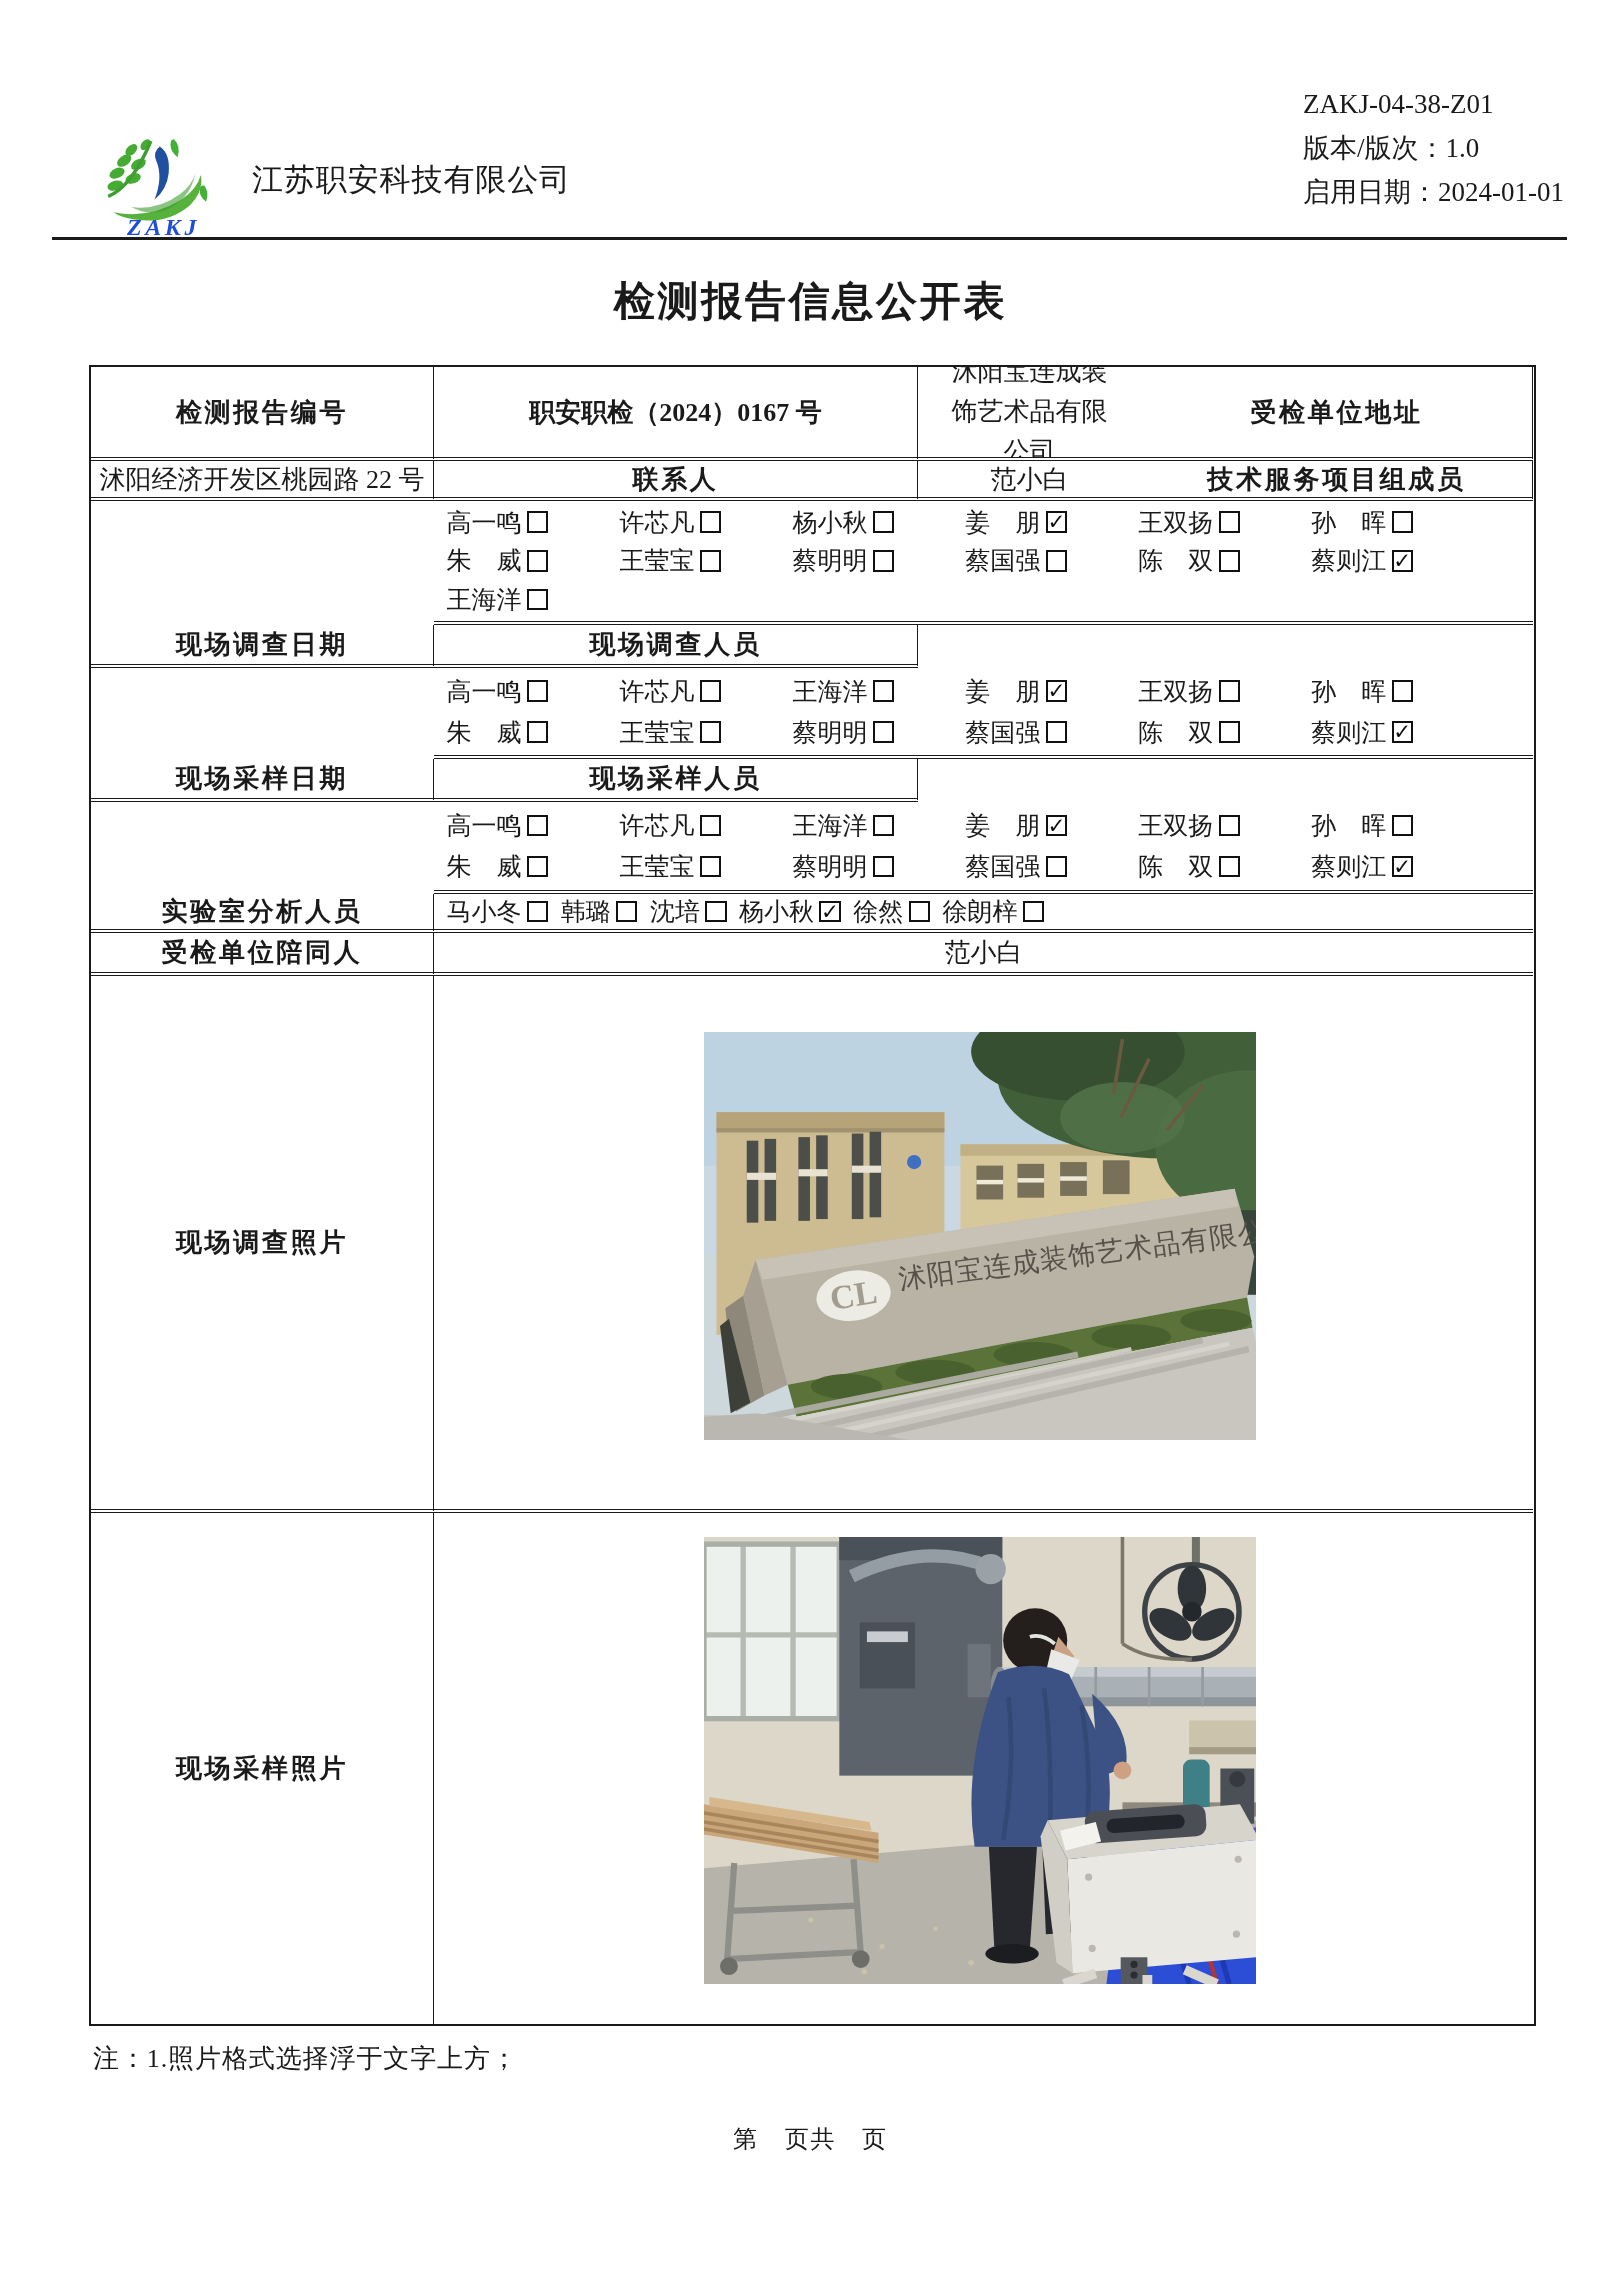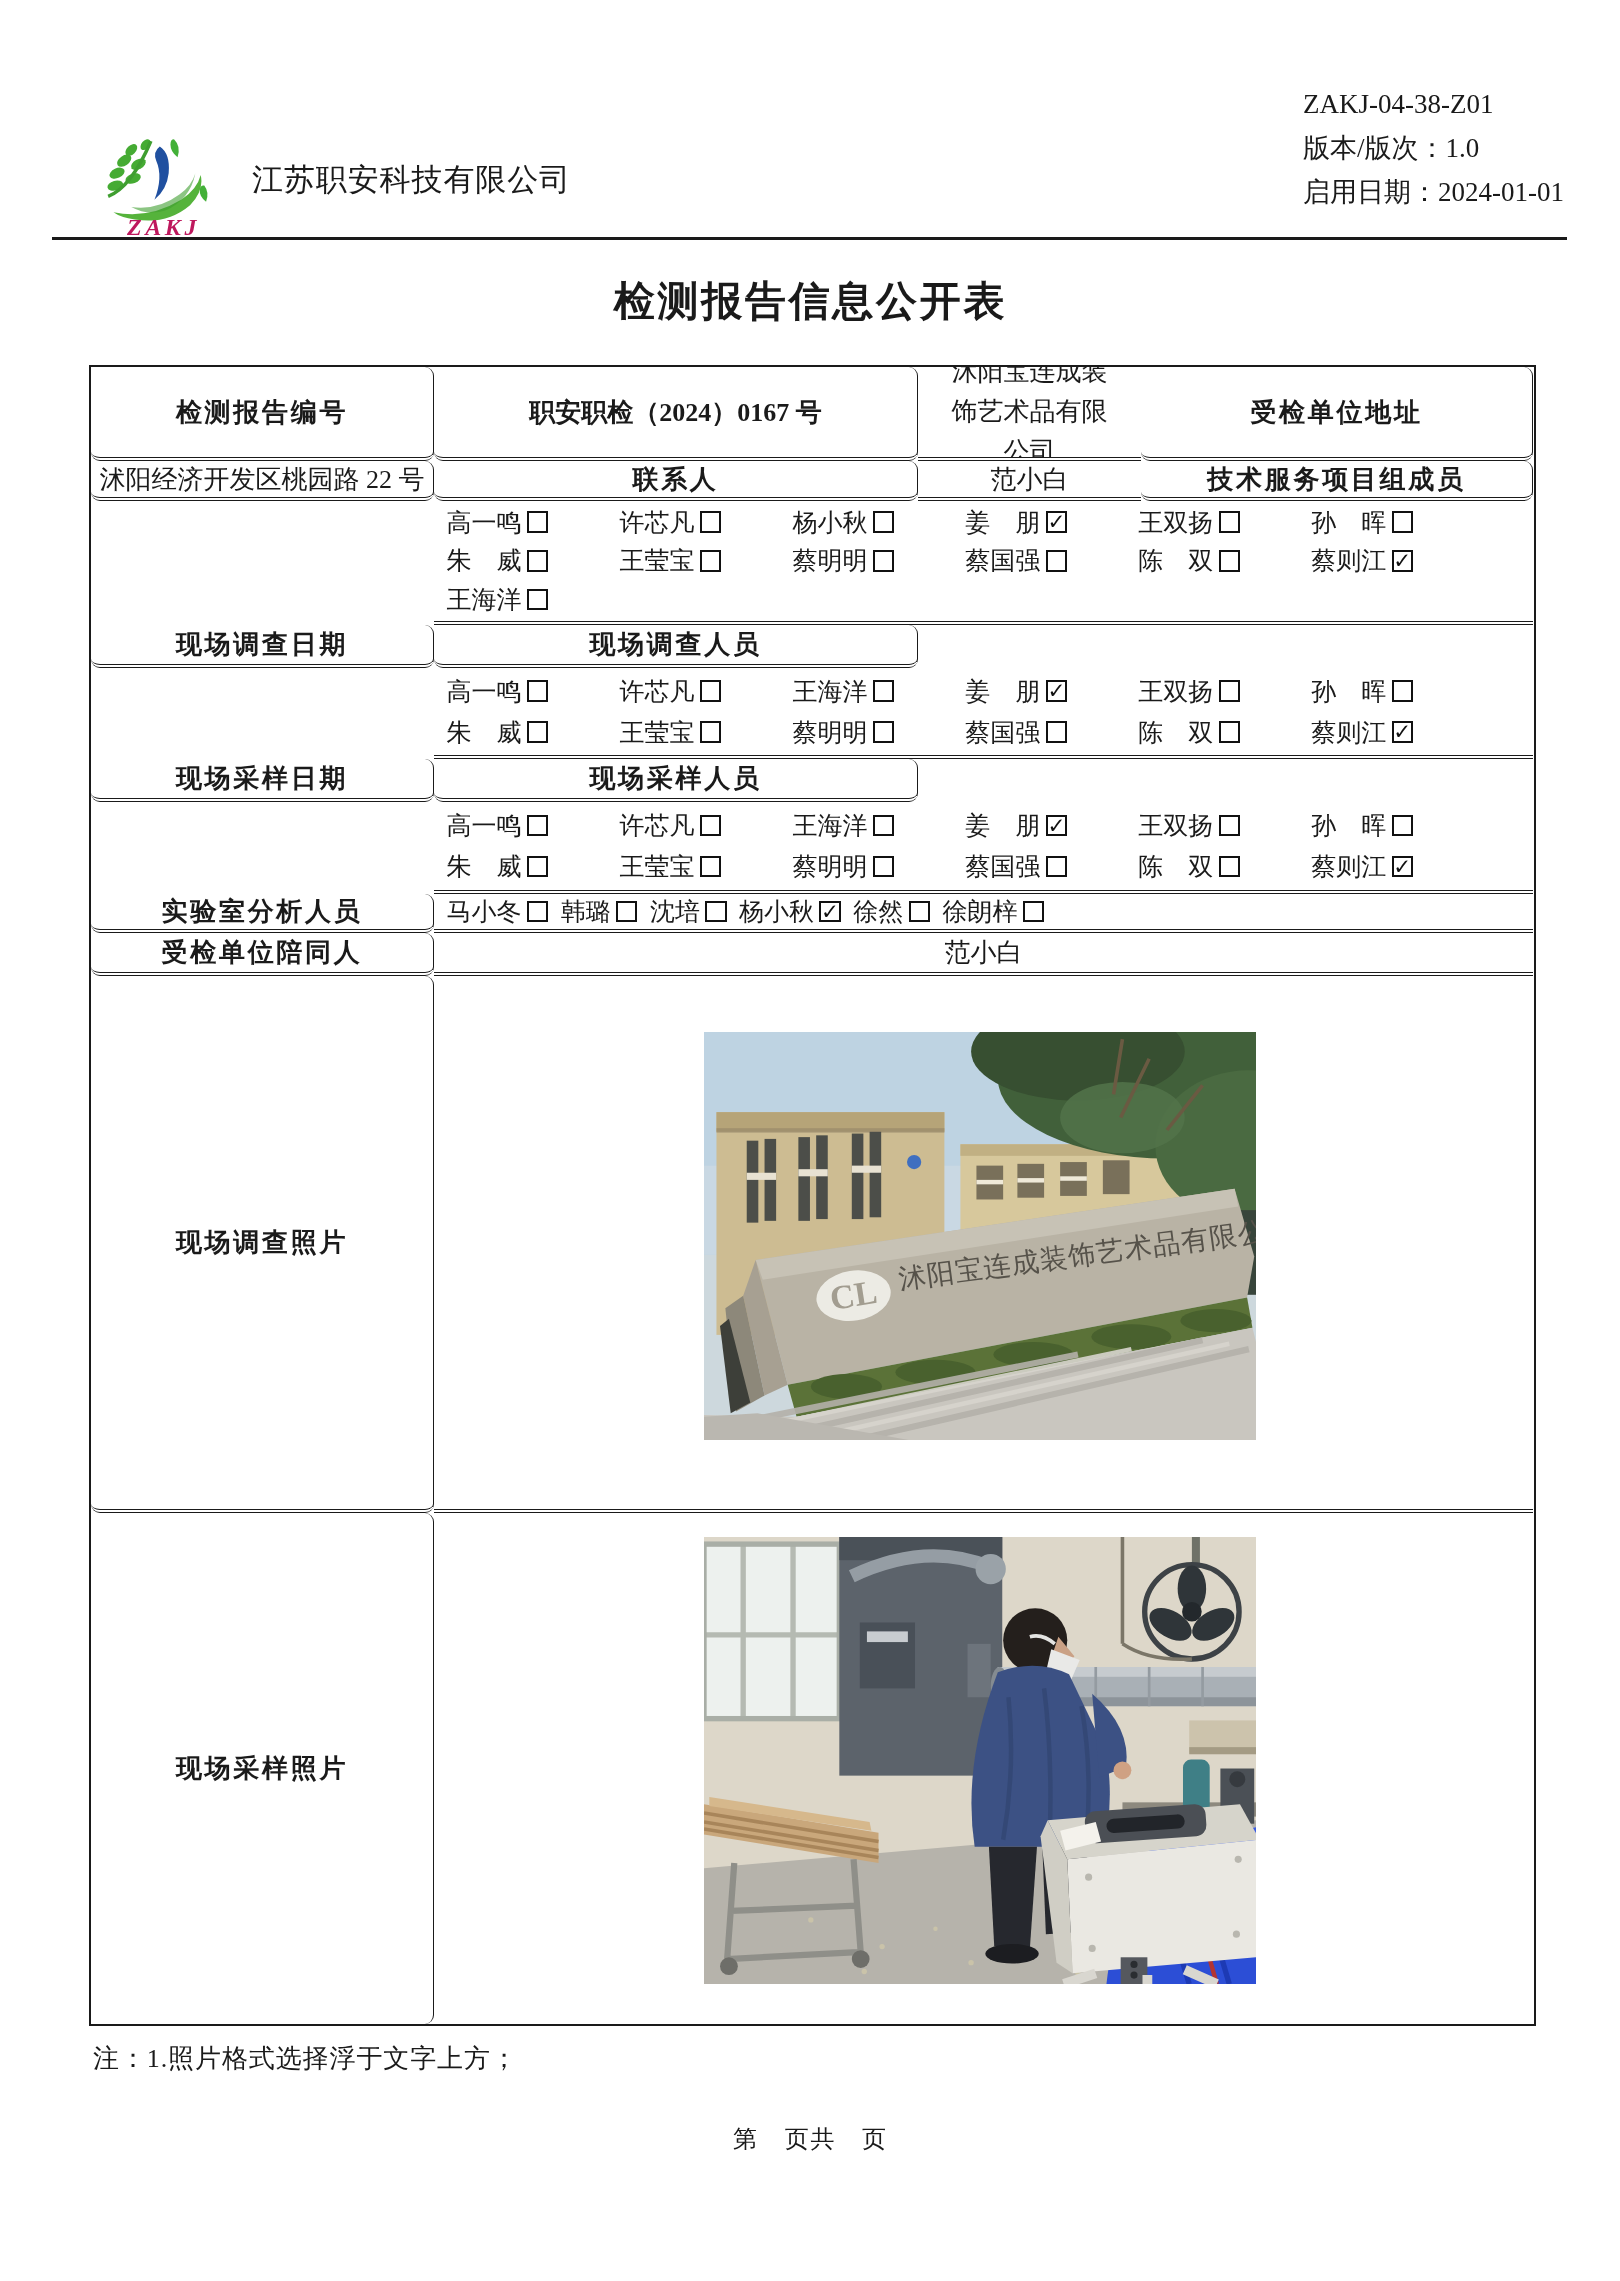--- a/index.html
+++ b/index.html
@@ -2,37 +2,37 @@
 <html style="font-size:14.3px"><head>
 <meta charset="utf-8">
 <style>
   html,body{margin:0;padding:0;background:#ffffff;}
   body{width:1621px;height:2281px;position:relative;overflow:hidden;
        font-family:"Liberation Serif","DejaVu Serif",serif;color:#1a1a1a;}
 
   
   .logo-svg{position:absolute;left:103px;top:134px;width:110px;height:89px;}
   .logo-zakj{position:absolute;left:127px;top:214px;font-size:24px;font-weight:bold;
-             font-style:italic;color:#be185d;letter-spacing:3.6px;}
+             font-style:italic;color:#1d4ed8;letter-spacing:3.6px;}
   .company-name{position:absolute;left:252px;top:159px;font-size:31px;letter-spacing:0.9px;}
   .doc-meta{position:absolute;top:82px;right:57px;text-align:left;font-size:27px;line-height:44px;}
   .header-rule{position:absolute;left:52px;top:237px;width:1515px;height:2.7px;background:#1a1a1a;}
 
   
   .doc-title{position:absolute;top:274px;left:0;width:100%;text-align:center;
              font-size:41px;font-weight:bold;letter-spacing:2.7px;}
 
   
   .form-table{position:absolute;left:89px;top:365px;width:1447px;box-sizing:border-box;
               border:2.7px solid #1a1a1a;display:grid;
               grid-template-columns:343px 484px 223px 392px;
               grid-template-rows:94px 40px 124px 43px 91px 43px 92px 39px 43px 537px 511px;}
   .cell{box-sizing:border-box;display:flex;align-items:center;justify-content:center;
         font-size:26px;overflow:hidden;text-align:center;}
-  .br{border-right:1.8px solid #1a1a1a;border-radius:9px;}
+  .br{border-right:1.8px solid #1a1a1a;}
   .bb{border-bottom:4.5px double #1a1a1a;}
   .label{font-weight:bold;letter-spacing:2.7px;}
   .bold{font-weight:bold;}
   .span3{grid-column:2/5;}
   .wrapval{padding:0 30px;line-height:1.55;}
 
   .lines{flex-direction:column;justify-content:center;align-items:stretch;padding:1.8px 0;}
   .line{display:flex;justify-content:space-between;align-items:center;height:41px;
         padding:0 120px 0 12.5px;font-size:25px;}
   .line.single{justify-content:flex-start;}

